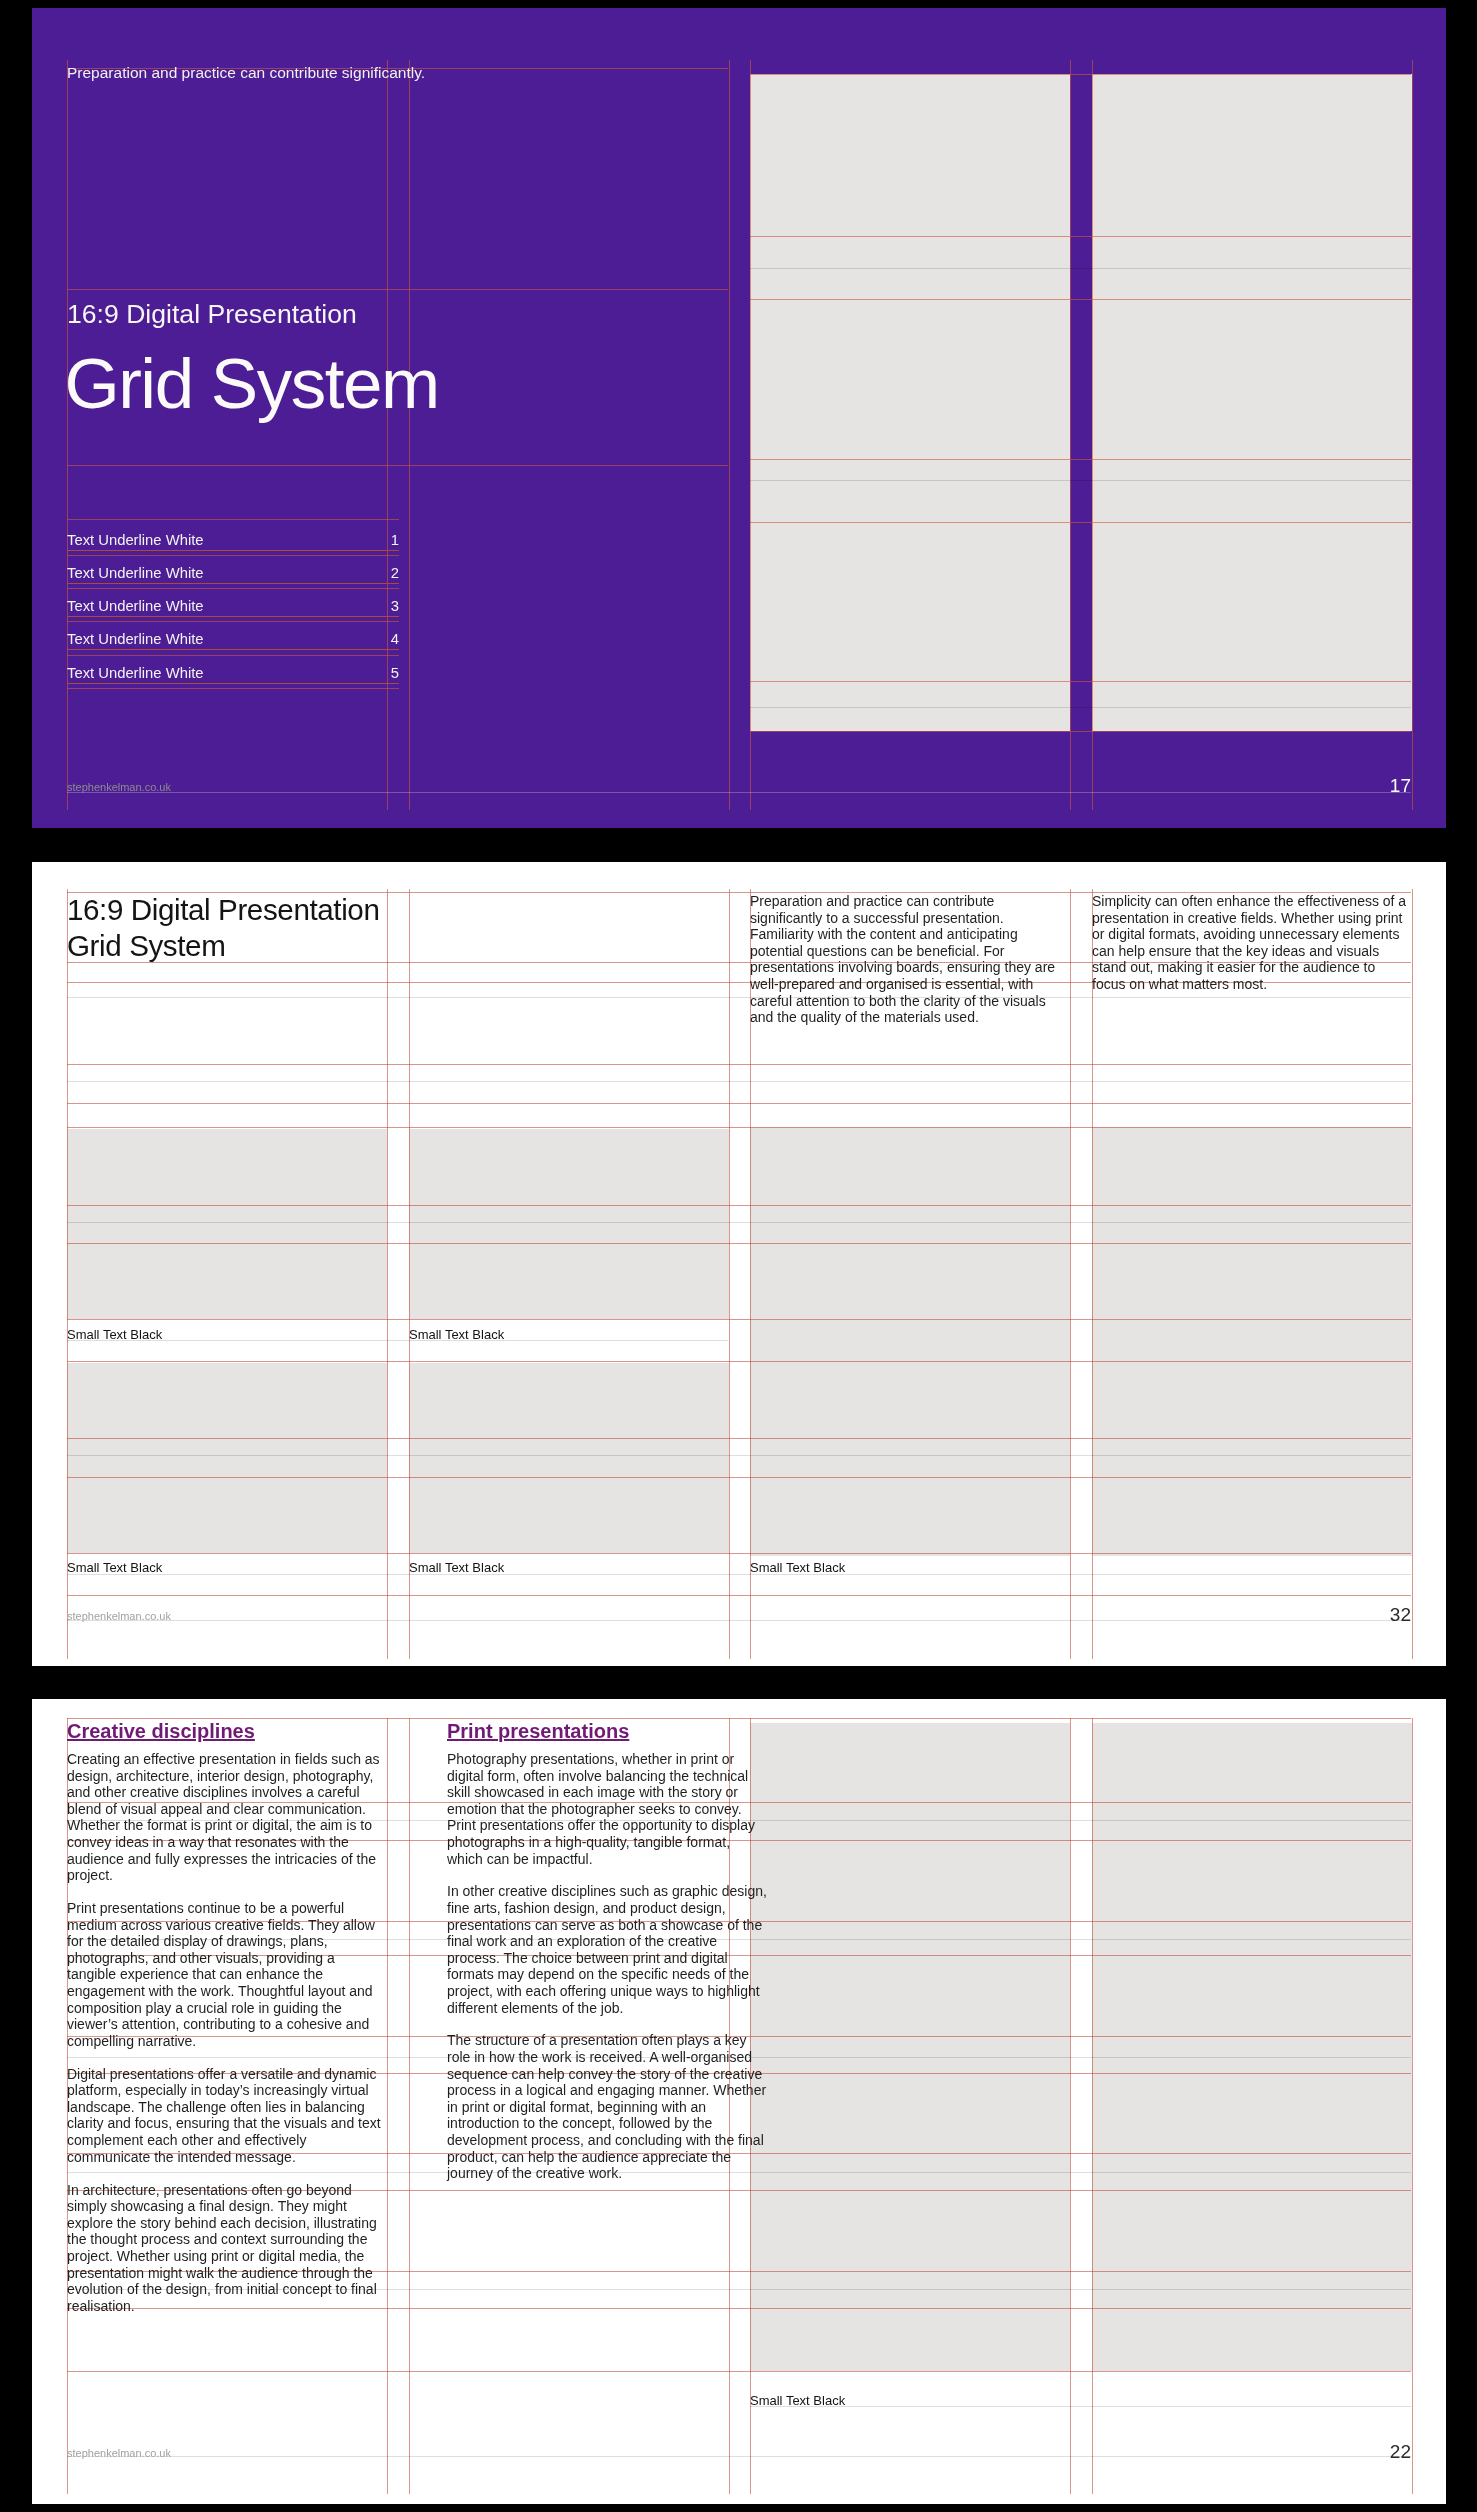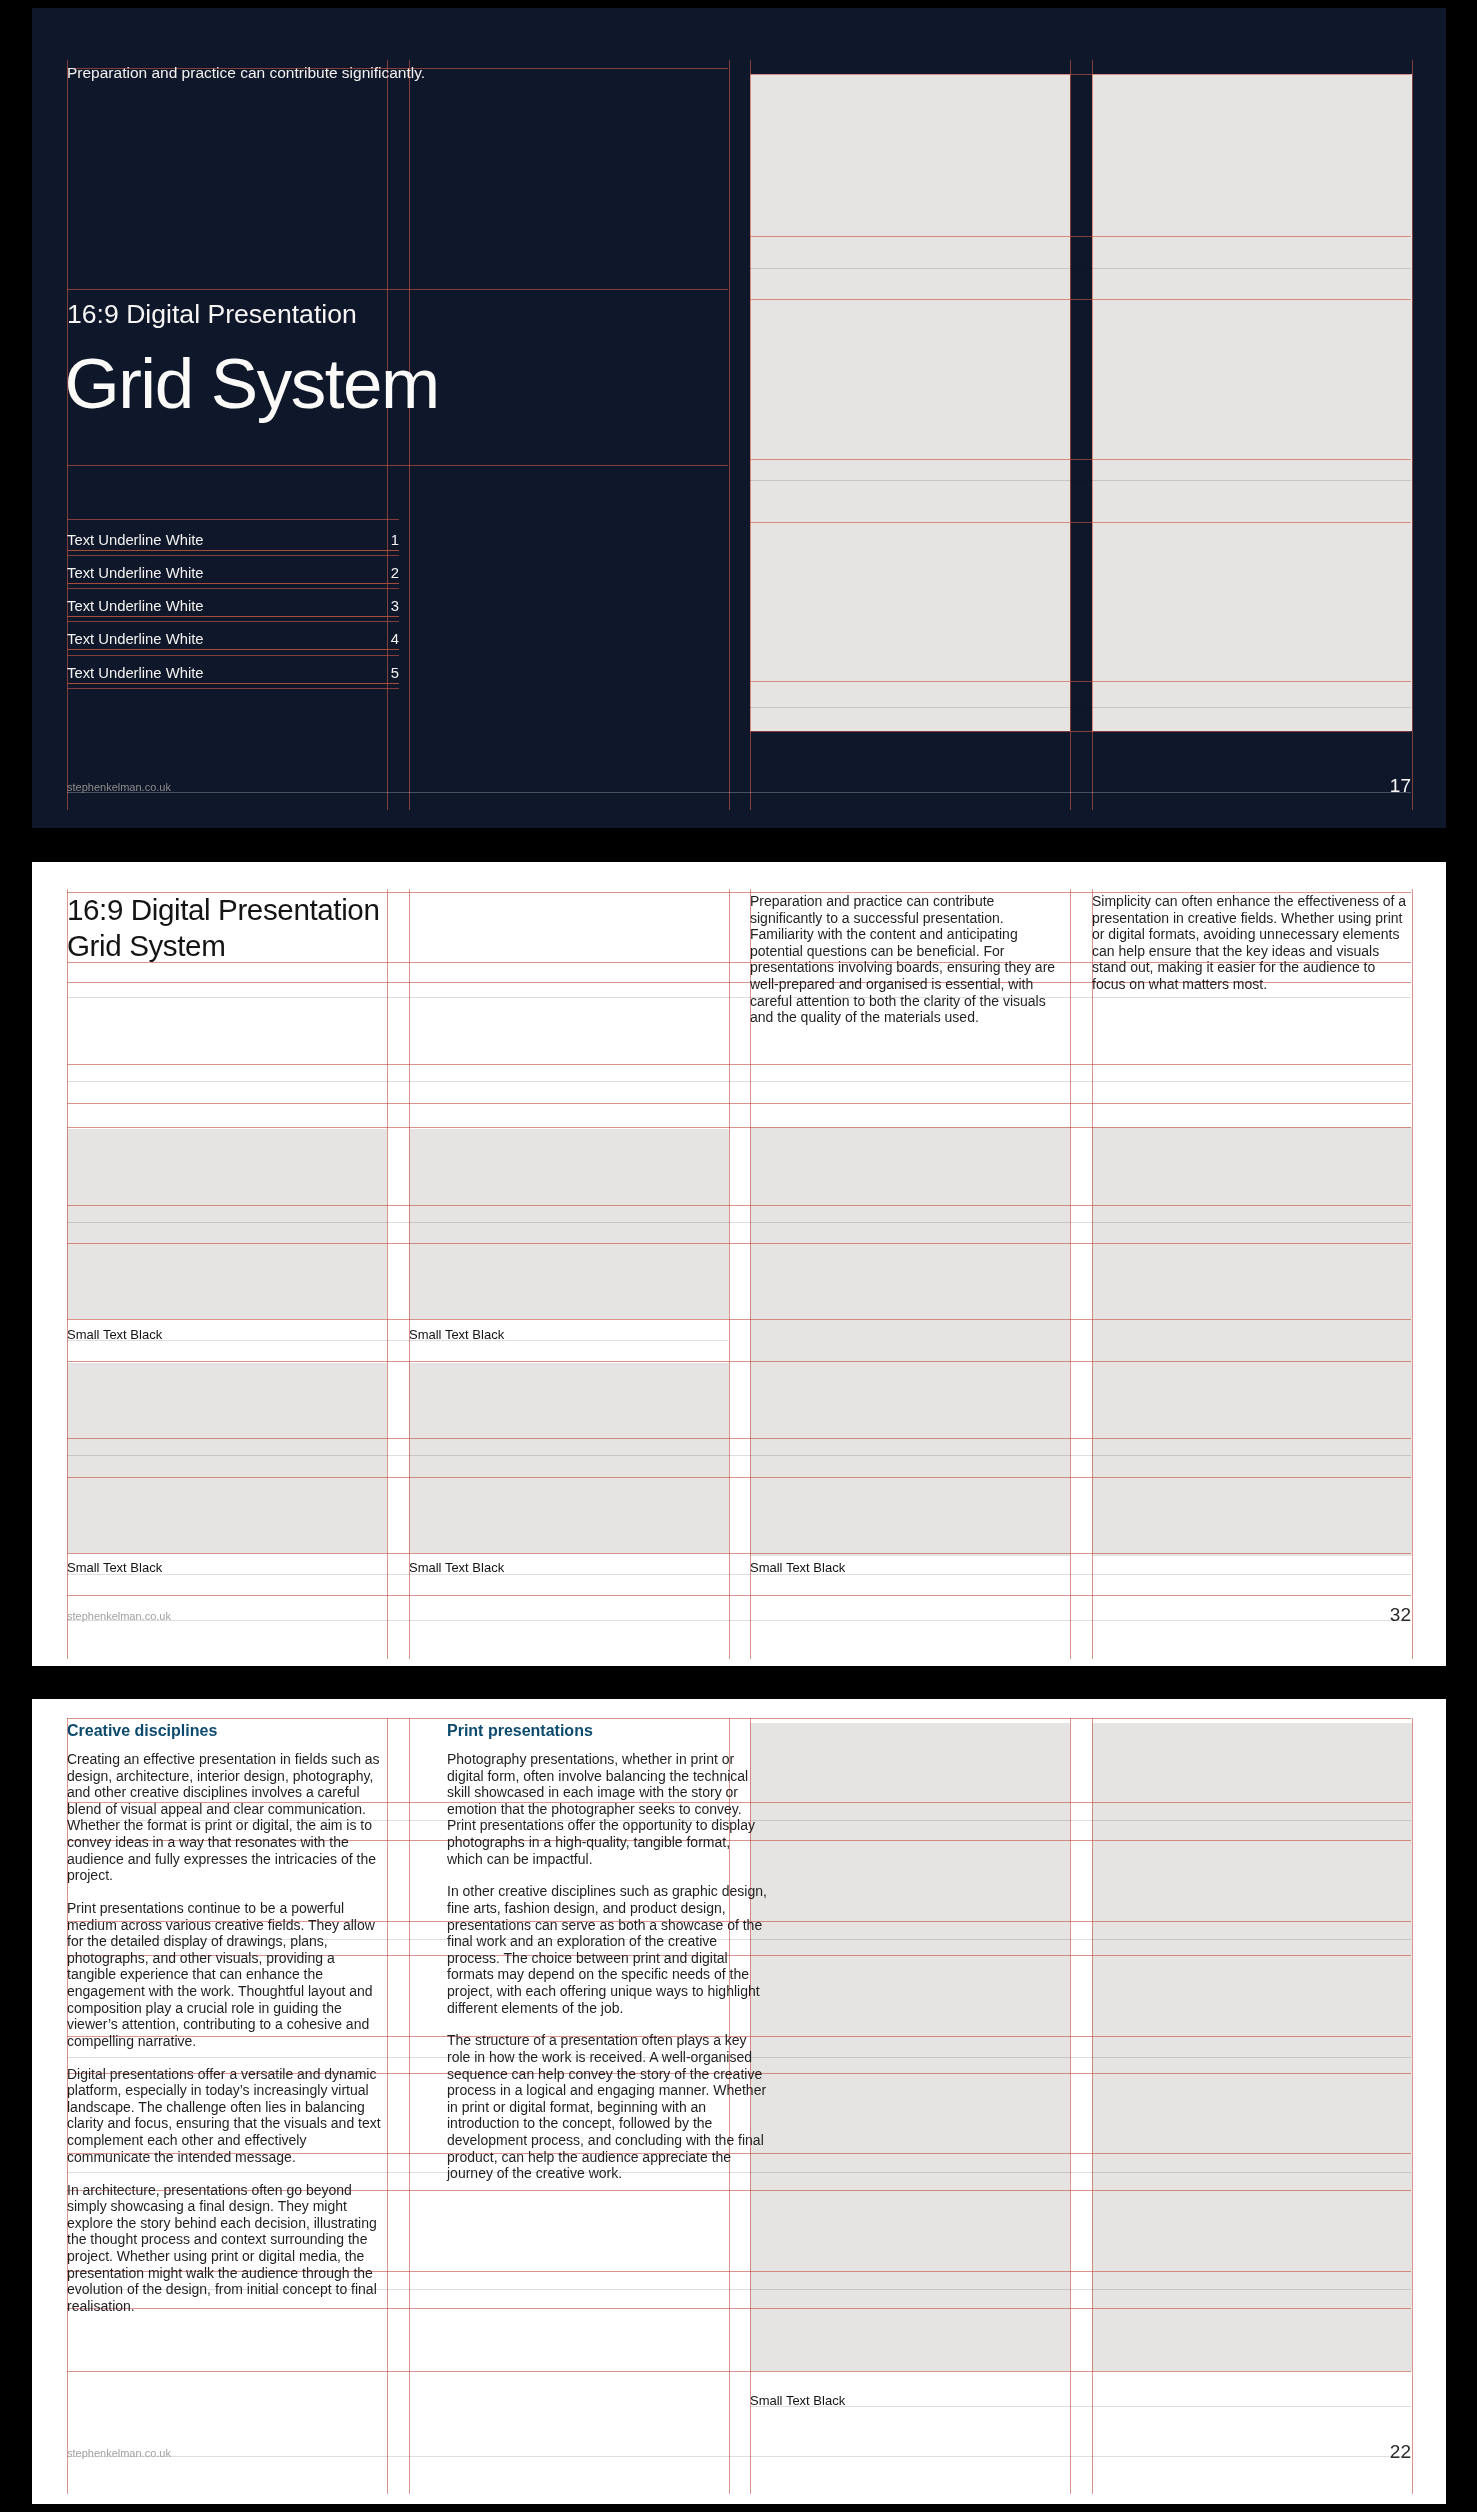--- a/index.html
+++ b/index.html
@@ -1,19 +1,19 @@
 <!DOCTYPE html>
 <html style="font-size:11.8px"><head>
 <meta charset="utf-8">
 <style>
   html,body{margin:0;padding:0;background:#000;}
   #page{position:relative;width:1478px;height:2512px;background:#000;overflow:hidden;
         font-family:"Liberation Sans", sans-serif;}
   .slide{position:absolute;left:32px;width:1414px;overflow:hidden;}
-  .slide.dark{background:#0f172a;}
+  .slide.dark{background:#4c1d95;}
   .slide.light{background:#ffffff;}
   .block{position:absolute;background:#e6e4e2;z-index:1;}
   .gl{position:absolute;z-index:2;}
   .gl.h{height:0.7px;}
   .gl.v{width:0.7px;}
   .gl.red-w{background:rgba(187,62,46,0.55);}
   .gl.red-d{background:rgba(205,85,65,0.62);}
   .gl.gray-w{background:rgba(0,0,0,0.13);}
   .gl.hair-d{background:rgba(255,255,255,0.25);}
   .txt{position:absolute;z-index:3;}
@@ -30,21 +30,21 @@
   .footer.on-light{color:#a3a1a0;top:748px;}
   .pageno{width:148px;right:35px;text-align:right;font-size:19px;z-index:3;}
   .pageno.on-dark{color:#fafafa;top:767px;}
   .pageno.on-light{color:#2b2b2b;top:742px;}
   
   .s2-title{left:35px;top:29.6px;font-size:29.6px;line-height:36px;color:#141414;letter-spacing:-0.4px;}
   .body-col{width:320px;font-size:14px;line-height:16.6px;color:#1f1f1f;}
   .label-sm{font-size:13px;color:#131313;line-height:13.3px;}
   
   .col-flow{top:24.4px;width:320px;font-size:14px;line-height:16.6px;color:#1f1f1f;}
-  .col-flow h3{margin:0 0 11px 0;font-size:16px;line-height:16.6px;font-weight:700;color:#0c4a6e;}
+  .col-flow h3{margin:0 0 11px 0;font-size:20px;line-height:16.6px;font-weight:700;color:#701a75;text-decoration:underline;}
   .col-flow p{margin:0 0 16.3px 0;}
 </style>
 </head>
 <body>
 
 <div id="page">
 
   <section class="slide dark" id="s1" style="top:8.1px;height:820px;">
     <div class="txt kicker">Preparation and practice can contribute significantly.</div>
     <div class="txt s1-sub">16:9 Digital Presentation</div>

